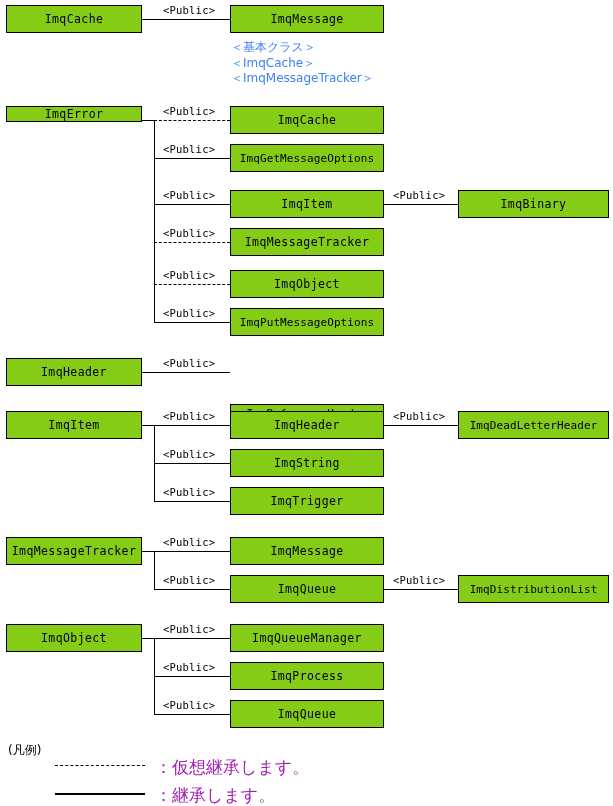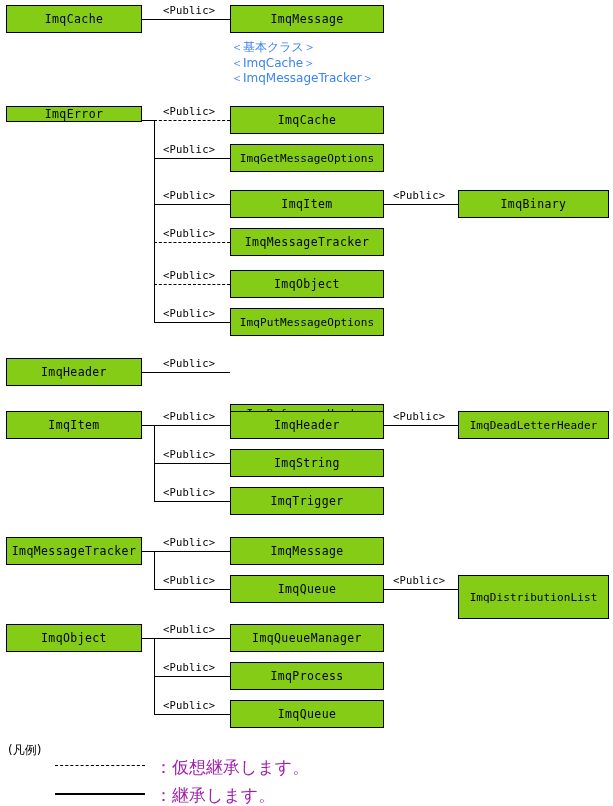--- a/index.html
+++ b/index.html
@@ -150,21 +150,21 @@
     <div class="hline" style="left: 142px; top: 551px; width: 13px;"></div>
     <div class="vline" style="left: 154px; top: 551px; height: 38px;"></div>
     <div class="hline" style="left: 154px; top: 551px; width: 76px;"></div>
     <div class="edge-label" style="left: 163px; top: 536px;">&lt;Public&gt;</div>
     <div class="node" style="left: 230px; top: 537px; width: 154px; height: 28px;">ImqMessage</div>
     <div class="hline" style="left: 154px; top: 589px; width: 76px;"></div>
     <div class="edge-label" style="left: 163px; top: 574px;">&lt;Public&gt;</div>
     <div class="node" style="left: 230px; top: 575px; width: 154px; height: 28px;">ImqQueue</div>
     <div class="hline" style="left: 384px; top: 589px; width: 74px;"></div>
     <div class="edge-label" style="left: 393px; top: 574px;">&lt;Public&gt;</div>
-    <div class="node tight" style="left: 458px; top: 575px; width: 151px; height: 44px;">ImqDistributionList</div>
+    <div class="node tight" style="left: 458px; top: 575px; width: 151px; height: 28px;">ImqDistributionList</div>
     <div class="node" style="left: 6px; top: 624px; width: 136px; height: 28px;">ImqObject</div>
     <div class="hline" style="left: 142px; top: 638px; width: 13px;"></div>
     <div class="vline" style="left: 154px; top: 638px; height: 76px;"></div>
     <div class="hline" style="left: 154px; top: 638px; width: 76px;"></div>
     <div class="edge-label" style="left: 163px; top: 623px;">&lt;Public&gt;</div>
     <div class="node" style="left: 230px; top: 624px; width: 154px; height: 28px;">ImqQueueManager</div>
     <div class="hline" style="left: 154px; top: 676px; width: 76px;"></div>
     <div class="edge-label" style="left: 163px; top: 661px;">&lt;Public&gt;</div>
     <div class="node" style="left: 230px; top: 662px; width: 154px; height: 28px;">ImqProcess</div>
     <div class="hline" style="left: 154px; top: 714px; width: 76px;"></div>

